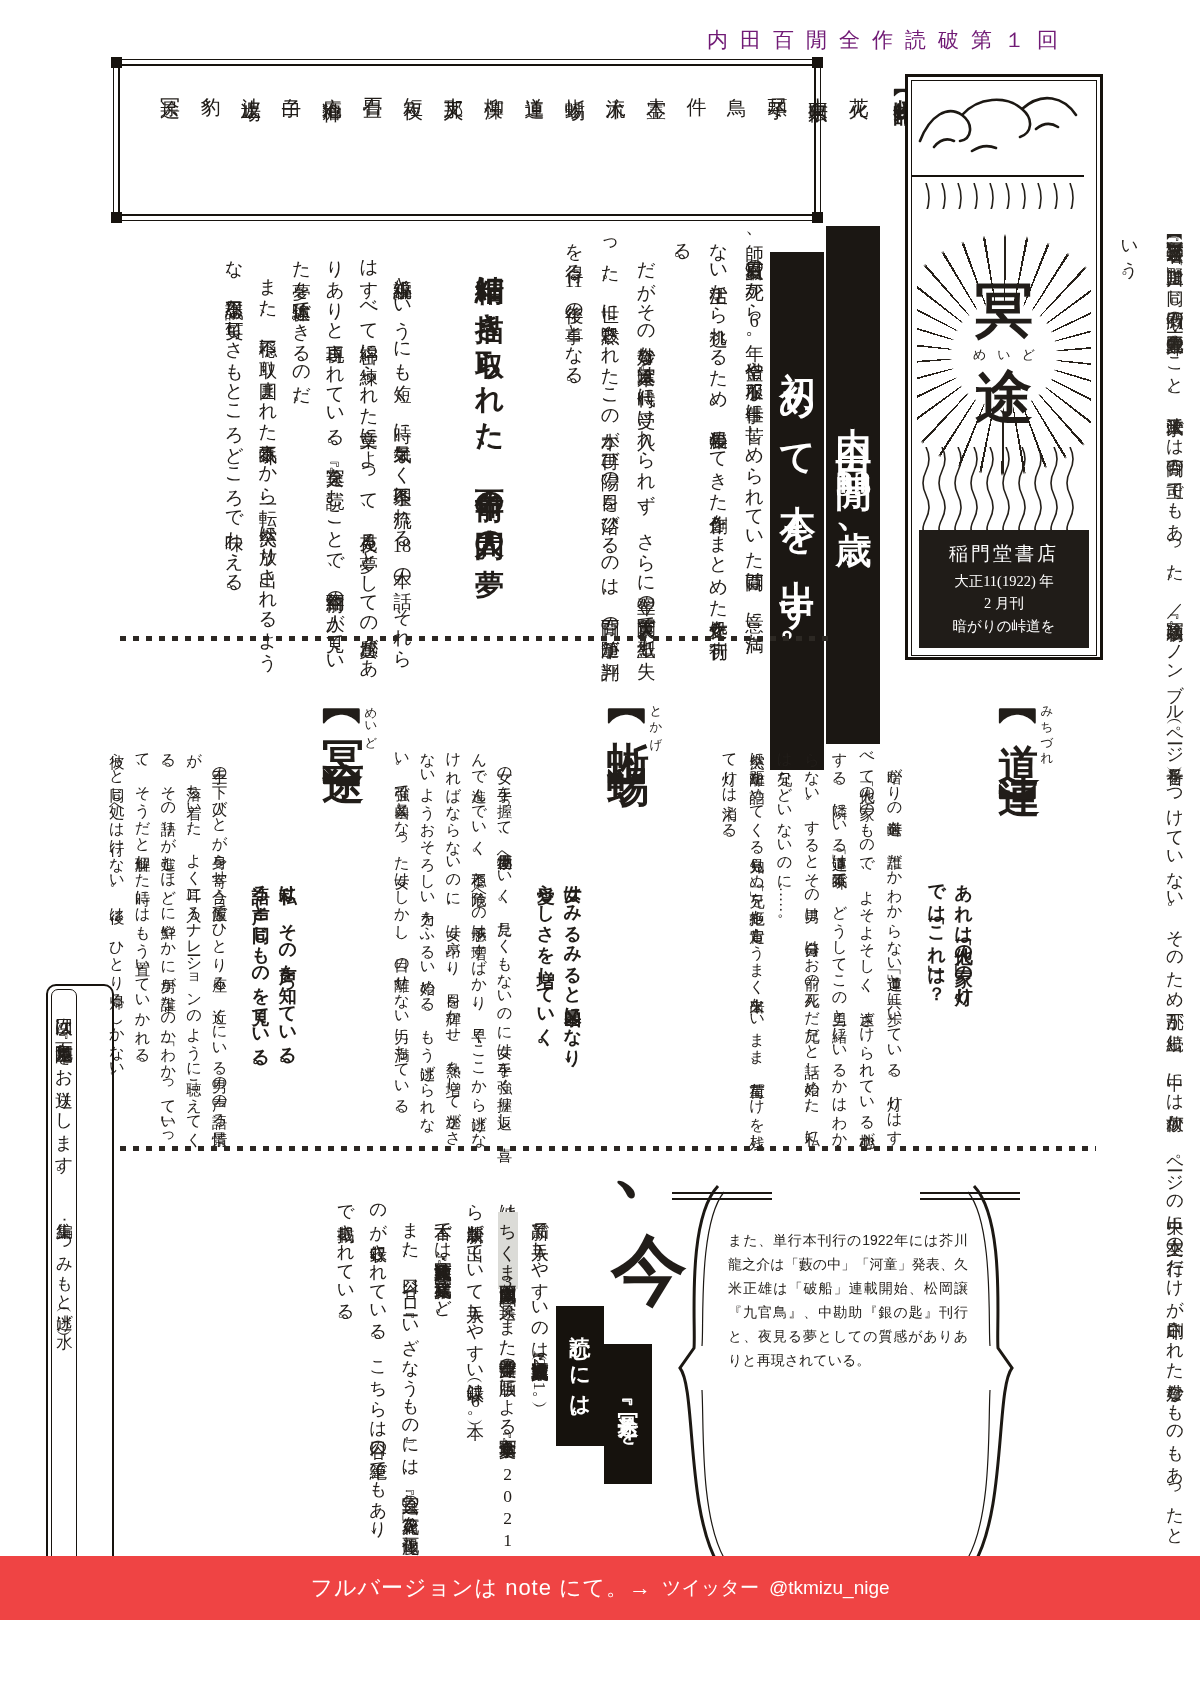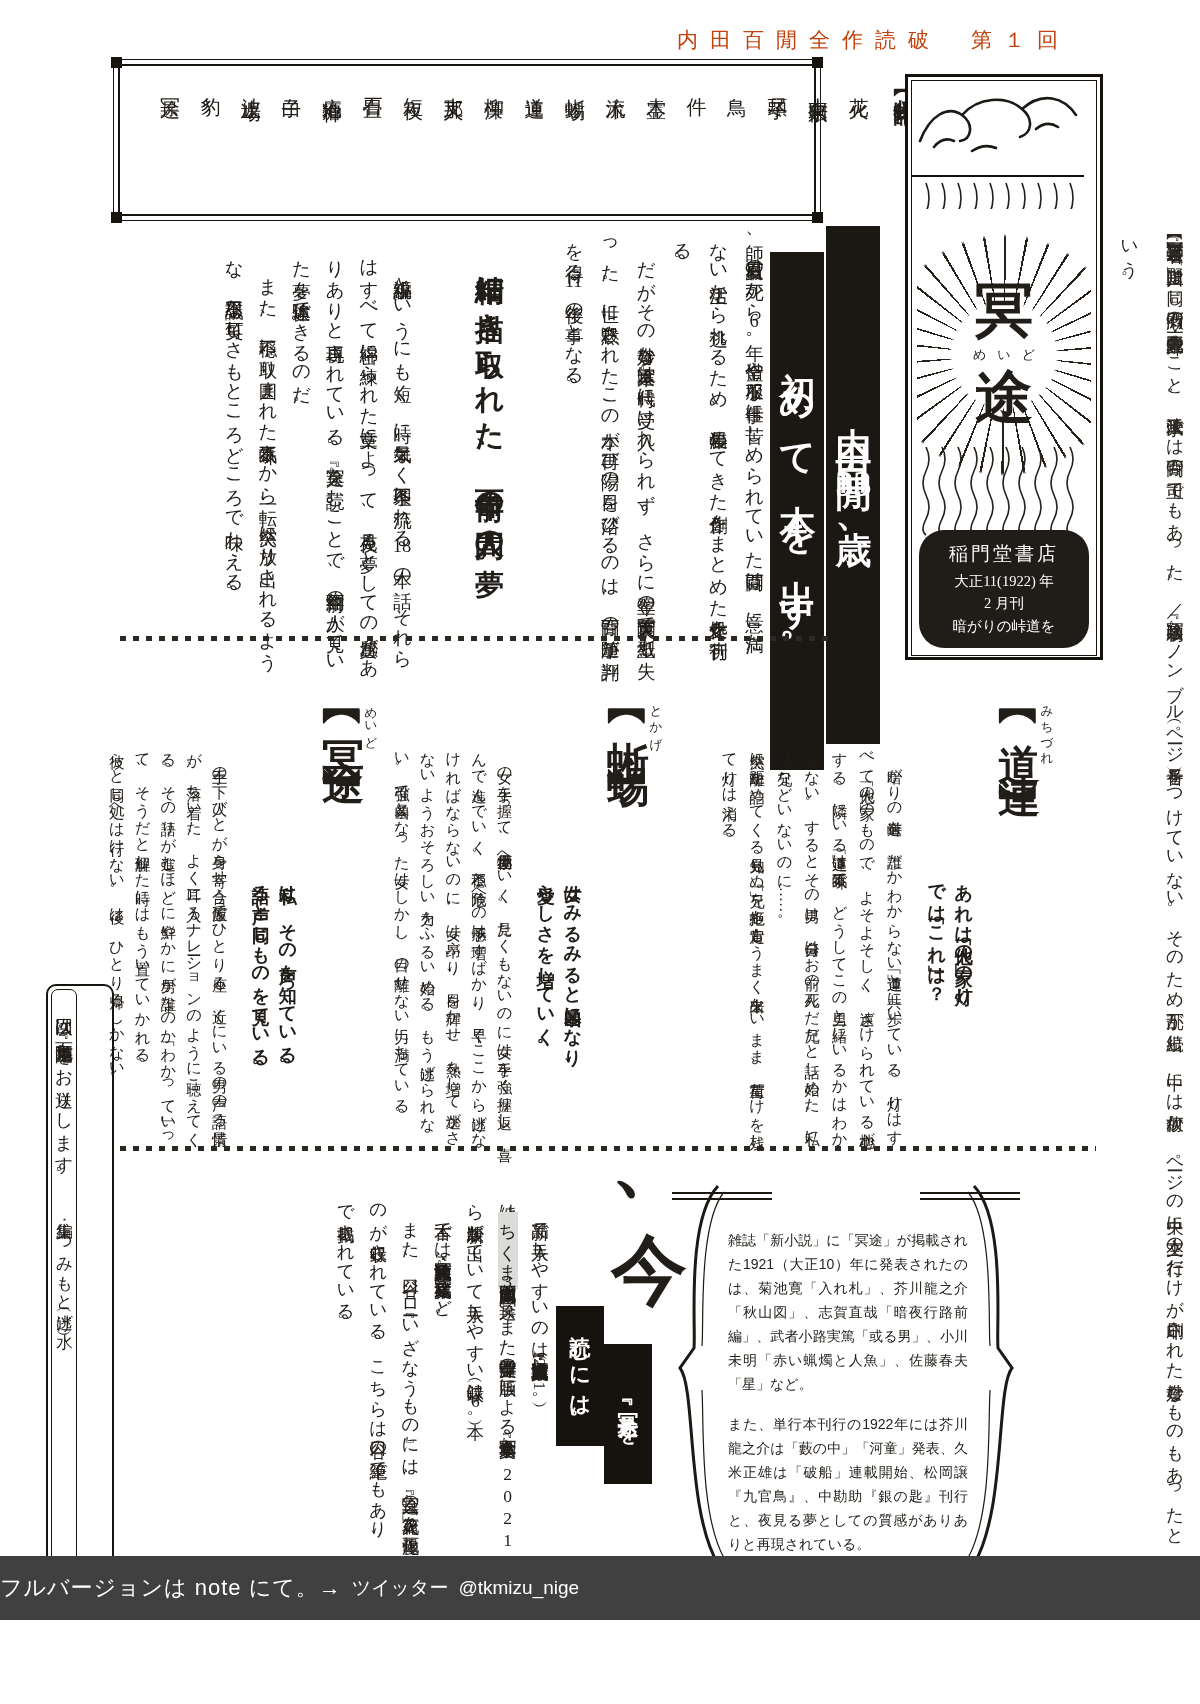--- a/index.html
+++ b/index.html
@@ -3,21 +3,21 @@
 <meta charset="utf-8">
 <style>
   html,body{margin:0;padding:0;background:#e8e8e8;}
   #page{position:relative;width:1200px;height:1704px;background:#ffffff;overflow:hidden;
         font-family:"Liberation Serif","DejaVu Serif",serif;color:#211d19;}
   .tcy{text-combine-upright:all;}
   .up{text-orientation:upright;letter-spacing:2px;}
 
   
   .header{position:absolute;top:26px;right:130px;font-family:"Liberation Sans",sans-serif;
-          font-size:21px;letter-spacing:12px;color:#c2410c;display:flex;gap:30px;}
+          font-size:21px;letter-spacing:12px;color:#701a75;display:flex;}
 
   
   .works-box{position:absolute;left:118px;top:64px;width:694px;height:148px;
              border:2.5px solid #17130e;outline:1.2px solid #17130e;outline-offset:4px;background:#fff;}
   .corner{position:absolute;width:11px;height:11px;background:#17130e;}
   .corner.tl{left:-9px;top:-9px;} .corner.bl{left:-9px;bottom:-9px;}
   .corner.tr{right:-9px;top:-9px;} .corner.br{right:-9px;bottom:-9px;}
   .works-inner{writing-mode:vertical-rl;height:112px;padding:16px 24px;font-size:20px;letter-spacing:2px;}
   .works-heading{font-weight:700;margin-block-end:18px;}
   .work{margin-block-end:13.5px;}
@@ -30,21 +30,21 @@
   .waves-bottom{position:absolute;bottom:118px;left:4px;}
   .rays{position:absolute;top:128px;height:292px;left:5px;right:5px;
         background:
           radial-gradient(circle at 50% 50%, #fff 52px, rgba(255,255,255,0) 55px 118px, #fff 121px),
           repeating-conic-gradient(#262019 0deg 1.15deg, #ffffff 1.15deg 10.6deg);}
   .cover-title{position:absolute;top:140px;height:268px;left:0;right:0;display:flex;flex-direction:column;
                align-items:center;justify-content:center;gap:4px;}
   .cover-kanji{font-size:58px;font-weight:700;line-height:1.05;}
   .cover-furi{font-size:13px;letter-spacing:11px;text-indent:11px;}
   .pubbox{position:absolute;left:7px;right:7px;bottom:7px;background:#201c18;color:#fff;
-          text-align:center;padding:9px 2px 11px;border-radius:25px;}
+          text-align:center;padding:9px 2px 11px;}
   .pub-name{font-size:19px;letter-spacing:3px;line-height:1.6;}
   .pub-line{font-size:14.5px;line-height:1.55;}
 
   
   .mamehyaku{position:absolute;left:1099px;top:228px;width:98px;height:1320px;writing-mode:vertical-rl;
              font-size:17.5px;line-height:2.6;letter-spacing:0.5px;font-family:"Liberation Sans",sans-serif;color:#28241f;}
 
   
   .bar{position:absolute;background:#1b1713;color:#fff;display:flex;align-items:center;justify-content:center;}
   .bar>span{writing-mode:vertical-rl;font-size:36px;font-weight:700;letter-spacing:17px;}
@@ -102,22 +102,22 @@
 
   
   .jikai{position:absolute;left:46px;top:984px;width:58px;height:588px;border:2px solid #17130e;
          border-radius:10px;padding:3px;}
   .jikai-inner{border:1px solid #17130e;border-radius:7px;height:100%;writing-mode:vertical-rl;
                text-align:start;padding-top:14px;box-sizing:border-box;}
   .jikai-text{font-size:18px;letter-spacing:1px;}
   .jikai-editor{font-size:16.5px;display:inline-block;margin-top:26px;}
 
   
-  .footer{position:absolute;left:0;top:1556px;width:1200px;height:64px;background:#404040;color:#fff;
-          display:flex;align-items:center;justify-content:flex-start;gap:10px;
+  .footer{position:absolute;left:0;top:1556px;width:1200px;height:64px;background:#ef4444;color:#fff;
+          display:flex;align-items:center;justify-content:center;gap:10px;
           font-family:"Liberation Sans",sans-serif;}
   .footer-note{font-size:22px;letter-spacing:1px;}
   .footer-url{font-size:23px;letter-spacing:0.5px;}
   .footer-tw{font-size:19px;display:flex;gap:10px;align-items:center;}
   svg{display:block;}
 </style>
 </head>
 <body>
 
 <div id="page">
@@ -263,21 +263,20 @@
   <div class="contemp">
     <svg class="contemp-frame" width="348" height="400" viewBox="0 0 348 400">
       <path d="M0,15 H100 M0,21 H100 M248,15 H348 M248,21 H348" stroke="#1c1813" stroke-width="2.2" fill="none"></path>
       <path d="M46,8 C14,42 24,150 22,170 L8,190 C24,210 14,332 46,386" stroke="#1c1813" stroke-width="3" fill="none"></path>
       <path d="M52,14 C26,46 32,148 30,168 M30,212 C32,250 28,336 52,380" stroke="#1c1813" stroke-width="1.2" fill="none"></path>
       <path d="M302,8 C334,42 324,150 326,170 L340,190 C324,210 334,332 302,386" stroke="#1c1813" stroke-width="3" fill="none"></path>
       <path d="M296,14 C322,46 316,148 318,168 M318,212 C316,250 320,336 296,380" stroke="#1c1813" stroke-width="1.2" fill="none"></path>
       <path d="M46,386 C100,402 152,398 166,390 M302,386 C248,402 196,398 182,390" stroke="#1c1813" stroke-width="2.4" fill="none"></path>
     </svg>
     <div class="contemp-content">
-      <p>雑誌「新小説」に「冥途」が掲載された1921（大正10）年に発表されたのは、菊池寛「入れ札」、芥川龍之介「秋山図」、志賀直哉「暗夜行路前編」、武者小路実篤「或る男」、小川未明「赤い蝋燭と人魚」、佐藤春夫「星」など。</p>
       <p>また、単行本刊行の1922年には芥川龍之介は「藪の中」「河童」発表、久米正雄は「破船」連載開始、松岡譲『九官鳥』、中勘助『銀の匙』刊行と、夜見る夢としての質感がありありと再現されている。</p>
     </div>
     <div class="contemp-years">1921-1922</div>
   </div>
 
   <div class="jikai">
     <div class="jikai-inner">
       <span class="jikai-text">次回は『百鬼園随筆』をお送りします。</span><span class="jikai-editor">編集：つみもと（逃げ水）</span>
     </div>
   </div>

